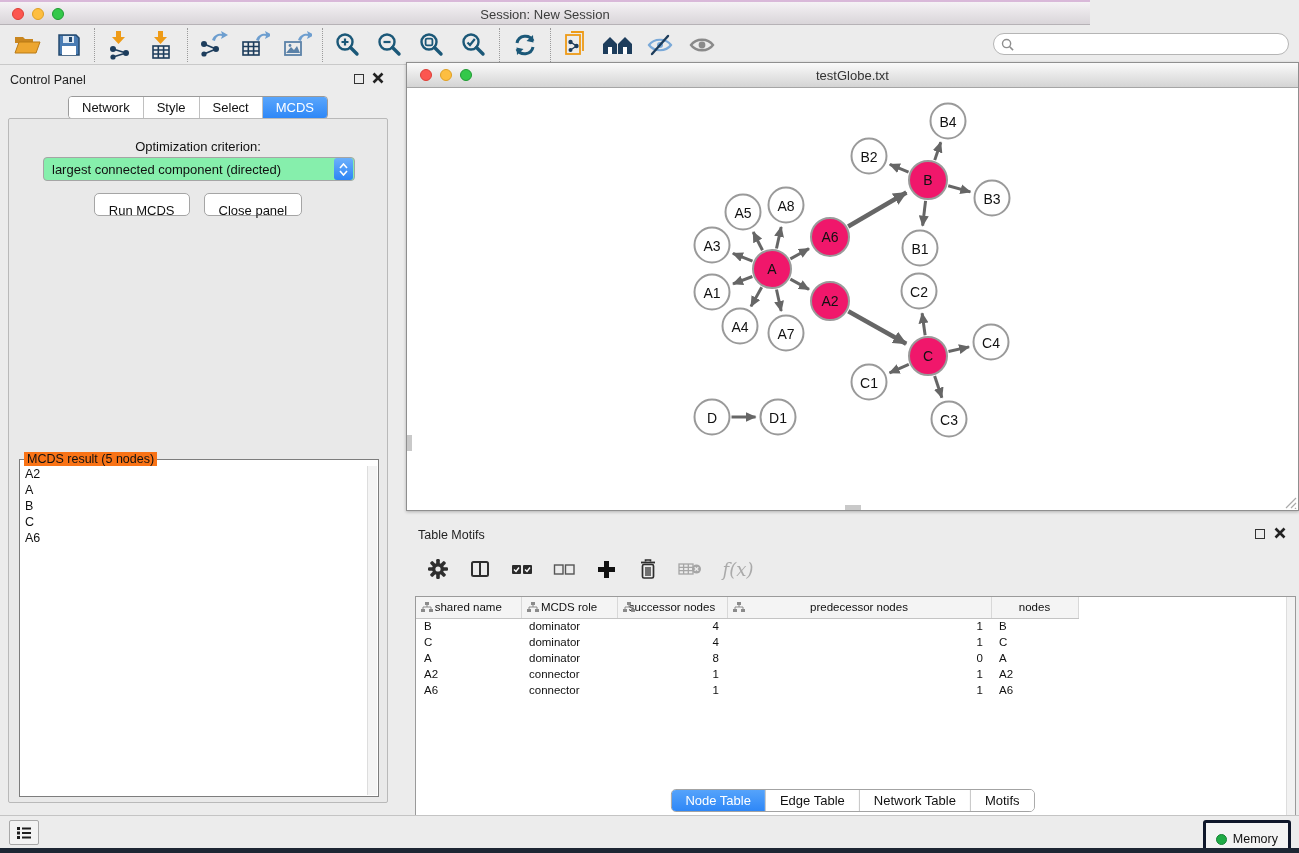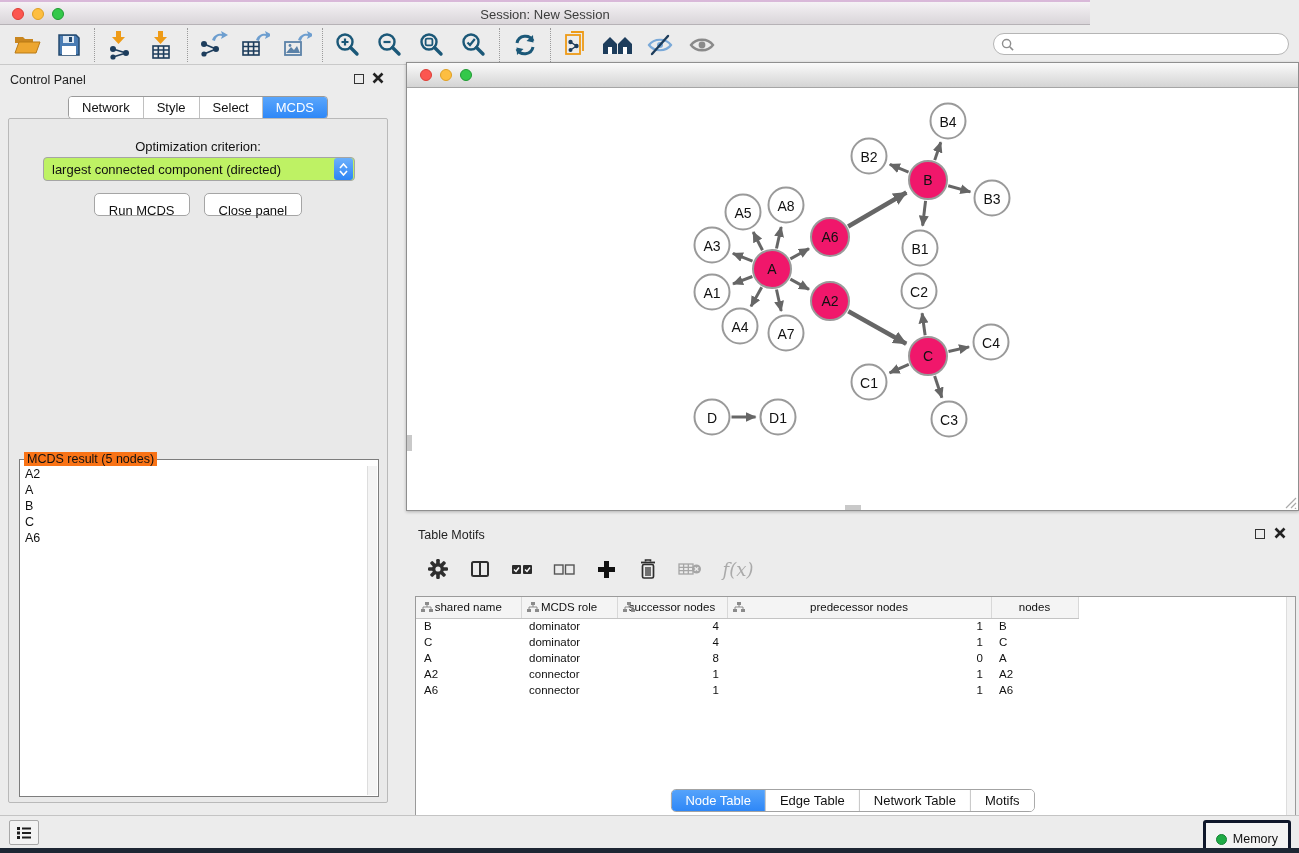--- a/index.html
+++ b/index.html
@@ -32,21 +32,21 @@
   .float-ico{position:absolute;top:9px;width:10px;height:10px;border:1.5px solid #333;background:transparent;}
   .close-ico{position:absolute;top:7px;width:12px;height:12px;}
   .cp-tabs{position:absolute;top:31px;left:50%;transform:translateX(-50%);display:flex;
     border:1px solid #9a9a9a;border-radius:4px;background:#fff;overflow:hidden;font-size:13px;white-space:nowrap;}
   .cp-tab{padding:3px 13px;border-right:1px solid #c0c0c0;color:#111;background:#fff;}
   .cp-tab:last-child{border-right:none;}
   .cp-tab.selected{background:linear-gradient(#59a6fc,#2e87f7);color:#fff;}
   .cp-content{position:absolute;left:8px;top:53px;width:380px;height:685px;
     background:#e9e9e9;border:1px solid #b9b9b9;border-radius:2px;}
   .opt-label{position:absolute;top:20px;width:100%;text-align:center;font-size:13px;color:#111;}
-  .criterion{position:absolute;left:34px;top:38px;width:312px;height:24px;background:#bef264;
+  .criterion{position:absolute;left:34px;top:38px;width:312px;height:24px;background:#86efac;
     border:1px solid #a5a5a5;border-radius:4px;display:flex;align-items:center;font-size:13px;color:#111;}
   .criterion .ctext{flex:1;padding-left:8px;}
   .stepper{width:19px;height:22px;margin-right:1px;border-radius:3px;
     background:linear-gradient(#6cb0fb,#2d85f5);display:flex;flex-direction:column;align-items:center;justify-content:center;gap:1px;}
   .cp-buttons{position:absolute;top:74px;width:100%;display:flex;justify-content:center;gap:14px;}
   .btn{background:#fff;border:1px solid #a5a5a5;border-radius:5px;font-size:13px;color:#111;
     padding:9px 14px;height:23px;line-height:15px;}
   .groupbox{position:absolute;left:10px;top:340px;width:360px;height:338px;border:1px solid #7d7d7d;background:#fff;}
   .groupbox legend{position:absolute;top:-8px;left:4px;background:#f97316;padding:0 3px;font-size:12.5px;color:#111;}
   .mcds-list{position:absolute;left:1px;top:6px;right:11px;bottom:1px;background:#fff;overflow:hidden;}
@@ -294,20 +294,21 @@
   </div>
 </div>
 
 <div class="net-window">
   <div class="net-titlebar">
     <div class="traffic">
       <div class="light red"></div>
       <div class="light yellow"></div>
       <div class="light green"></div>
     </div>
+    <div class="net-title">testGlobe.txt</div>
   </div>
   <div class="net-canvas" id="net-canvas">
     <svg class="edges-svg" id="edges-svg" width="891" height="422">
       <defs>
         <marker id="arrow" markerUnits="userSpaceOnUse" markerWidth="12" markerHeight="10" refX="10" refY="5" orient="auto">
           <path d="M0 0 L11 5 L0 10 Z" fill="#666666"></path>
         </marker>
         <marker id="arrowBig" markerUnits="userSpaceOnUse" markerWidth="15" markerHeight="13" refX="13" refY="6.5" orient="auto">
           <path d="M0 0 L14 6.5 L0 13 Z" fill="#666666"></path>
         </marker>

